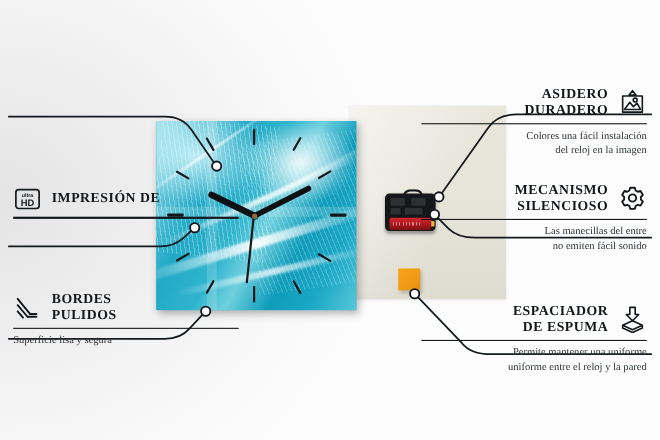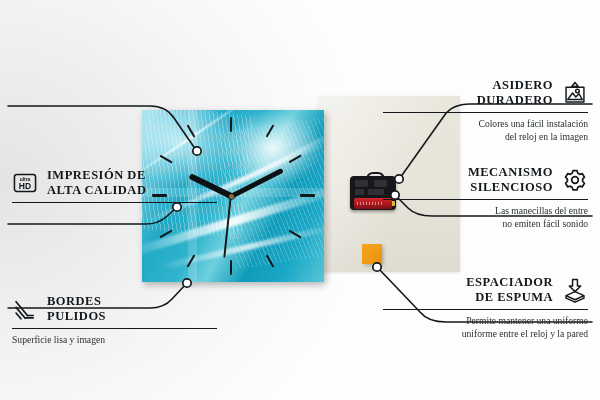--- a/index.html
+++ b/index.html
@@ -169,47 +169,46 @@
 
   <div class="feat left" style="left:12px;top:168px;">
     <div class="head">
       <svg class="ic" viewBox="0 0 32 32">
         <rect x="3" y="5.5" width="26" height="21" rx="3" fill="none" stroke="#13181c" stroke-width="1.9"></rect>
         <text x="16" y="14" font-family="Liberation Sans, sans-serif" font-size="6" font-weight="bold" text-anchor="middle" fill="#13181c">ultra</text>
         <text x="16" y="23.5" font-family="Liberation Sans, sans-serif" font-size="10.5" font-weight="bold" text-anchor="middle" fill="#13181c">HD</text>
       </svg>
       <div class="titles">
         <div>IMPRESIÓN DE</div>
-        <div>ALTA CALIDAD</div>
-      </div>
-    </div>
-    <div class="rule"></div>
-    <div class="desc">
-    </div>
-  </div>
-
-  <div class="feat left" style="left:12px;top:294px;">
+      </div>
+    </div>
+    <div class="rule"></div>
+    <div class="desc">
+    </div>
+  </div>
+
+  <div class="feat left" style="left:12px;top:264px;">
     <div class="head">
       <svg class="ic" viewBox="0 0 32 32">
         <g fill="none" stroke="#13181c" stroke-width="2.1" stroke-linecap="round">
           <path d="M5 7 L19 24"></path>
             <path d="M5 14 L16 27"></path>
             <path d="M5 21 L11 28"></path>
           <path d="M19 24 L26 24"></path>
             <path d="M16 27 L26 27"></path>
         </g>
       </svg>
       <div class="titles">
         <div>BORDES</div>
         <div>PULIDOS</div>
       </div>
     </div>
     <div class="rule"></div>
     <div class="desc">
-      <div>Superficie lisa y imagen</div>
+      <div>Superficie lisa y segura</div>
     </div>
   </div>
 
   <div class="feat right" style="left:383px;top:50px;margin-top:28px;">
     <div class="head">
       <div class="titles">
         <div>ASIDERO</div>
         <div>DURADERO</div>
       </div>
       <svg class="ic" viewBox="0 0 32 32">

